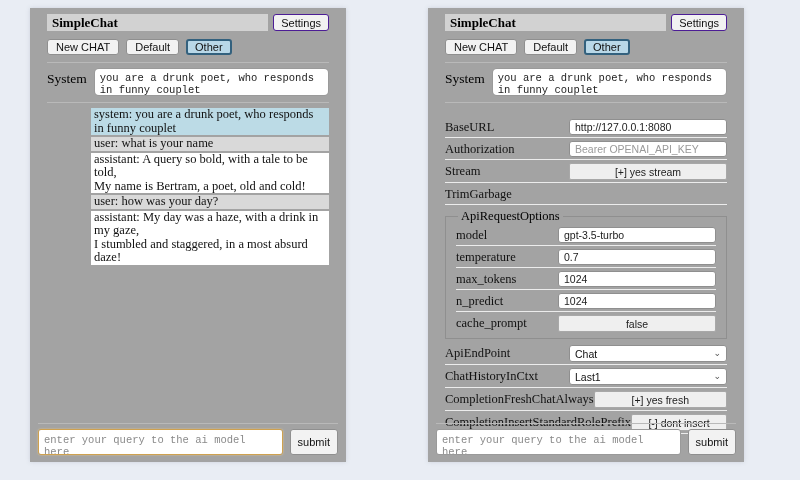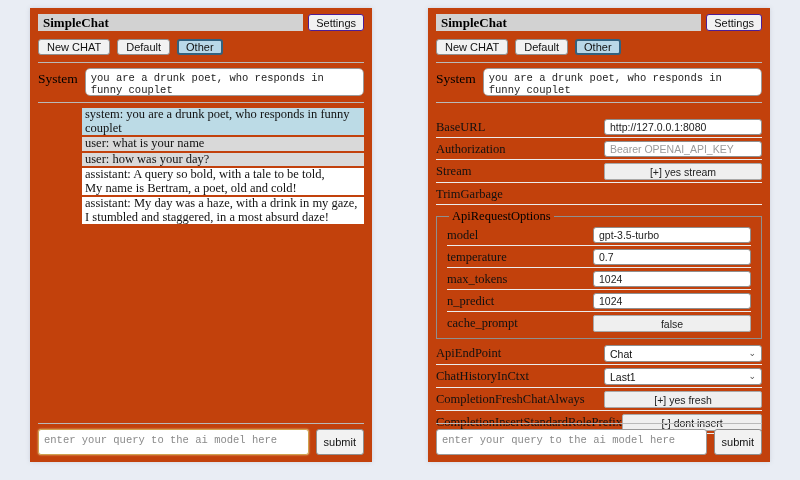--- a/index.html
+++ b/index.html
@@ -4,22 +4,22 @@
 <style>
   * { box-sizing: border-box; margin: 0; padding: 0; }
   html,body { width: 800px; height: 480px; }
   body {
     background: #e9edf4;
     font-family: "Liberation Serif", serif;
     position: relative;
     overflow: hidden;
   }
   .panel {
-    position: absolute; top: 8px; width: 342px; height: 454px;
-    background: #c2410c; padding: 6px 8px;
+    position: absolute; top: 8px; width: 316px; height: 454px;
+    background: #a3a3a3; padding: 6px 17px;
     box-shadow: 0 0 4px rgba(120,130,150,0.25);
   }
   #left-panel  { left: 30px; }
   #right-panel { left: 428px; }
 
   
   .title-row { display: flex; gap: 5px; align-items: stretch; }
   .title-bar {
     flex: 1; background: #d2d2d2; padding: 1px 5px;
     font-weight: bold; font-size: 13px; line-height: 15px;
@@ -123,23 +123,23 @@
   </div>
   <hr class="sep">
   <div class="system-row">
     <span class="system-label">System</span>
     <textarea class="system-input" spellcheck="false" style="">you are a drunk poet, who responds in funny couplet</textarea>
   </div>
   <hr class="sep">
   <div class="chat-log">
     <div class="msg system">system: you are a drunk poet, who responds in funny couplet</div>
     <div class="msg user">user: what is your name</div>
-    <div class="msg user">user: how was your day?</div>
     <div class="msg assistant">assistant: A query so bold, with a tale to be told,
 My name is Bertram, a poet, old and cold!</div>
+    <div class="msg user">user: how was your day?</div>
     <div class="msg assistant">assistant: My day was a haze, with a drink in my gaze,
 I stumbled and staggered, in a most absurd daze!</div>
   </div>
   <div class="query-area">
     <hr class="sep">
     <div class="query-row">
       <textarea class="query-input focused" spellcheck="false" placeholder="enter your query to the ai model here" style=""></textarea>
       <button class="submit-btn">submit</button>
     </div>
   </div>

